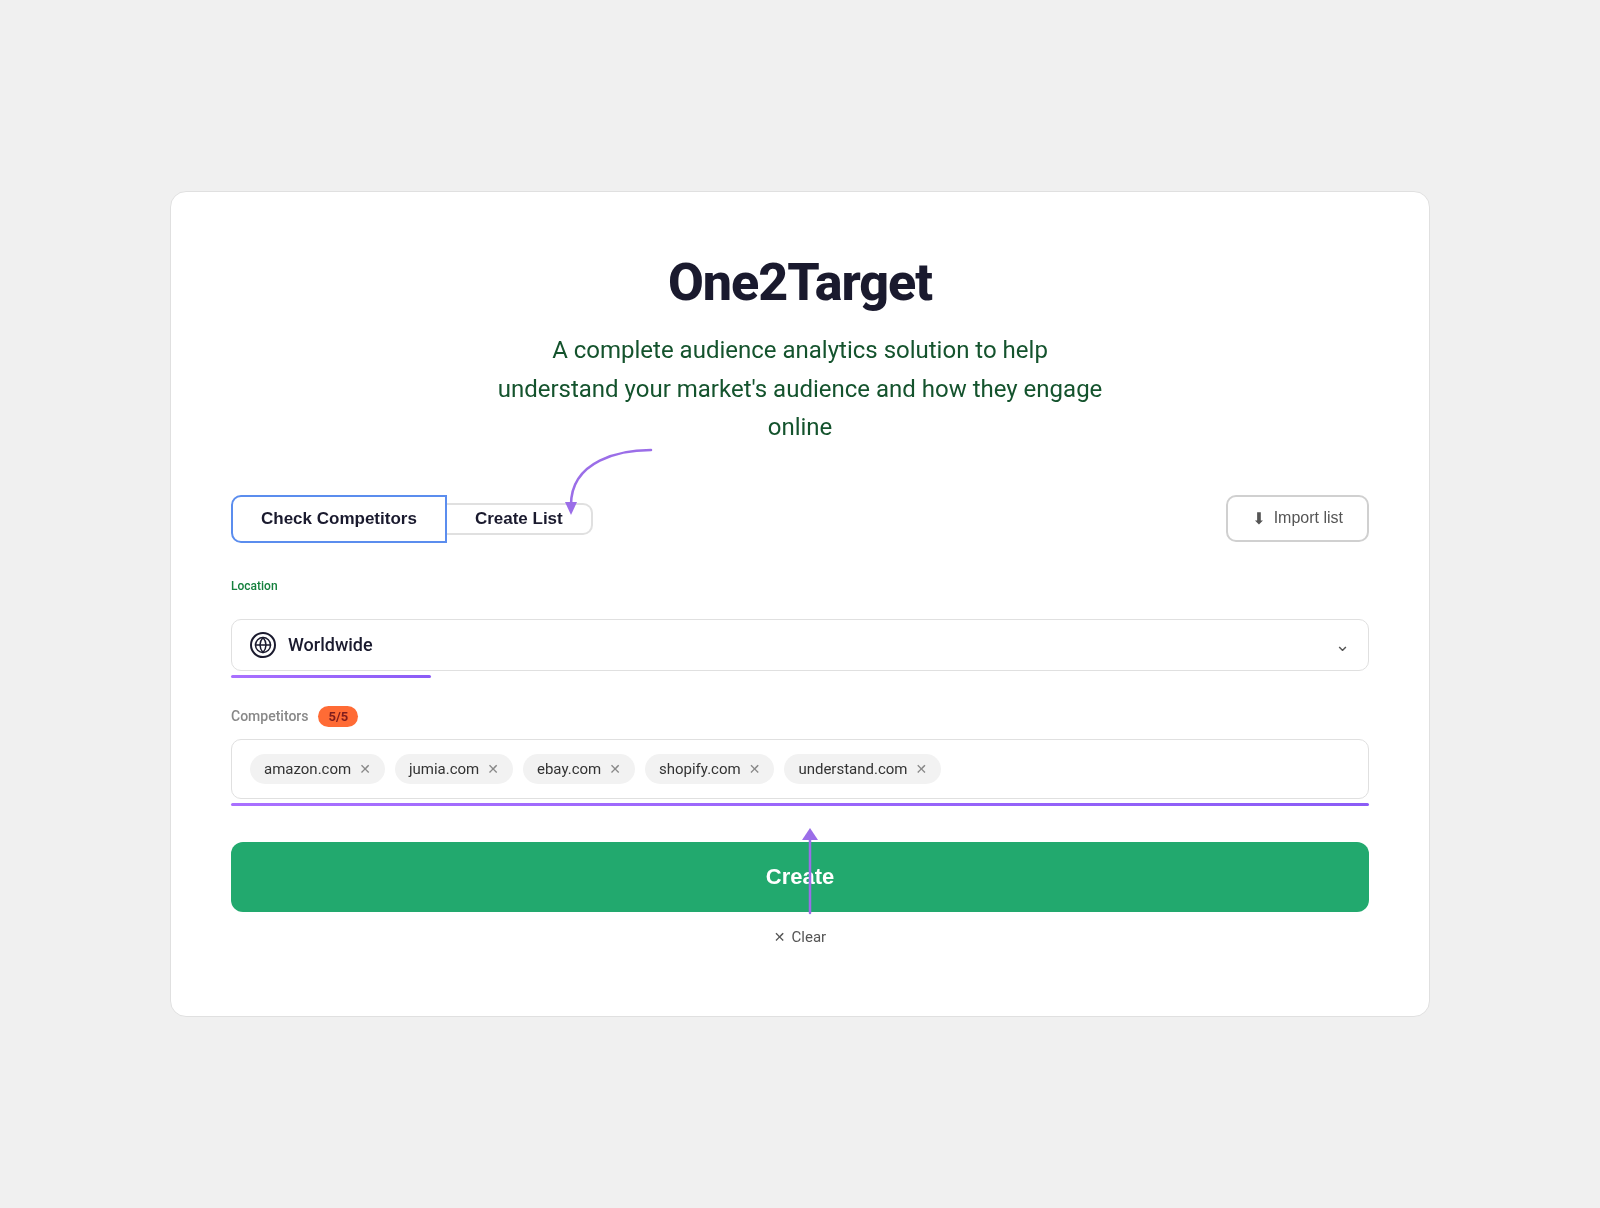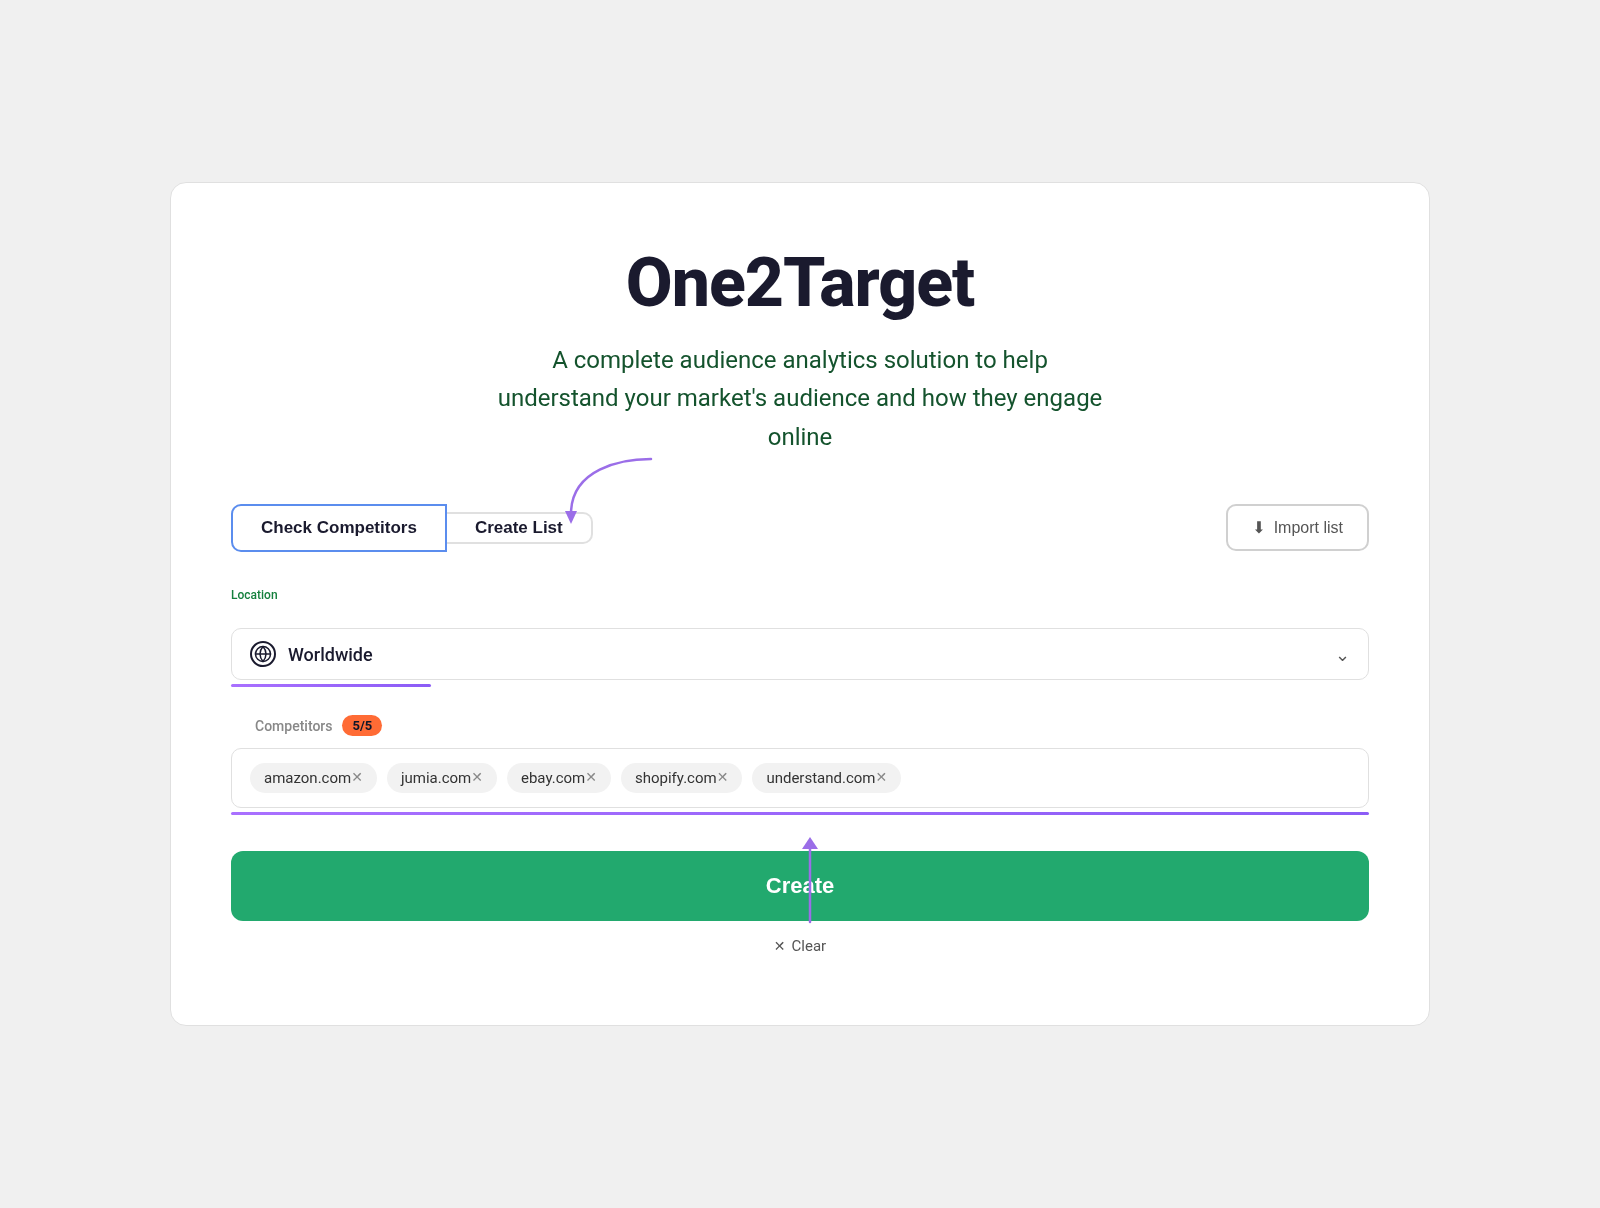--- a/index.html
+++ b/index.html
@@ -25,21 +25,21 @@
       padding: 60px 60px 70px 60px;
       position: relative;
     }
 
     .header-section {
       text-align: center;
       margin-bottom: 48px;
     }
 
     .page-title {
-      font-size: 68px;
+      font-size: 52px;
       font-weight: 800;
       color: #1a1a2e;
       margin-bottom: 18px;
       letter-spacing: -1px;
     }
 
     .page-subtitle {
       font-size: 24px;
       color: #14532d;
       line-height: 1.6;
@@ -167,26 +167,25 @@
       display: flex;
       align-items: center;
       gap: 10px;
       margin-bottom: 12px;
     }
 
     .competitors-label {
       font-size: 14px;
       color: #888;
       font-weight: 500;
-      margin-left: 24px;
     }
 
     .count-badge {
       background: #ff6b35;
-      color: #0f172a;
+      color: #7f1d1d;
       font-size: 13px;
       font-weight: 700;
       padding: 3px 10px;
       border-radius: 20px;
     }
 
     .competitors-input-box {
       border: 1px solid #e0e0e0;
       border-radius: 10px;
       padding: 14px 18px;
@@ -198,20 +197,22 @@
       margin-bottom: 4px;
     }
 
     .competitor-tag {
       background: #f2f2f2;
       border-radius: 20px;
       padding: 6px 14px;
       font-size: 15px;
       color: #333;
       display: flex;
+      align-items: center;
+      gap: 8px;
       white-space: nowrap;
     }
 
     .tag-remove {
       font-size: 14px;
       color: #888;
       cursor: pointer;
     }
 
     .purple-underline-wide {

